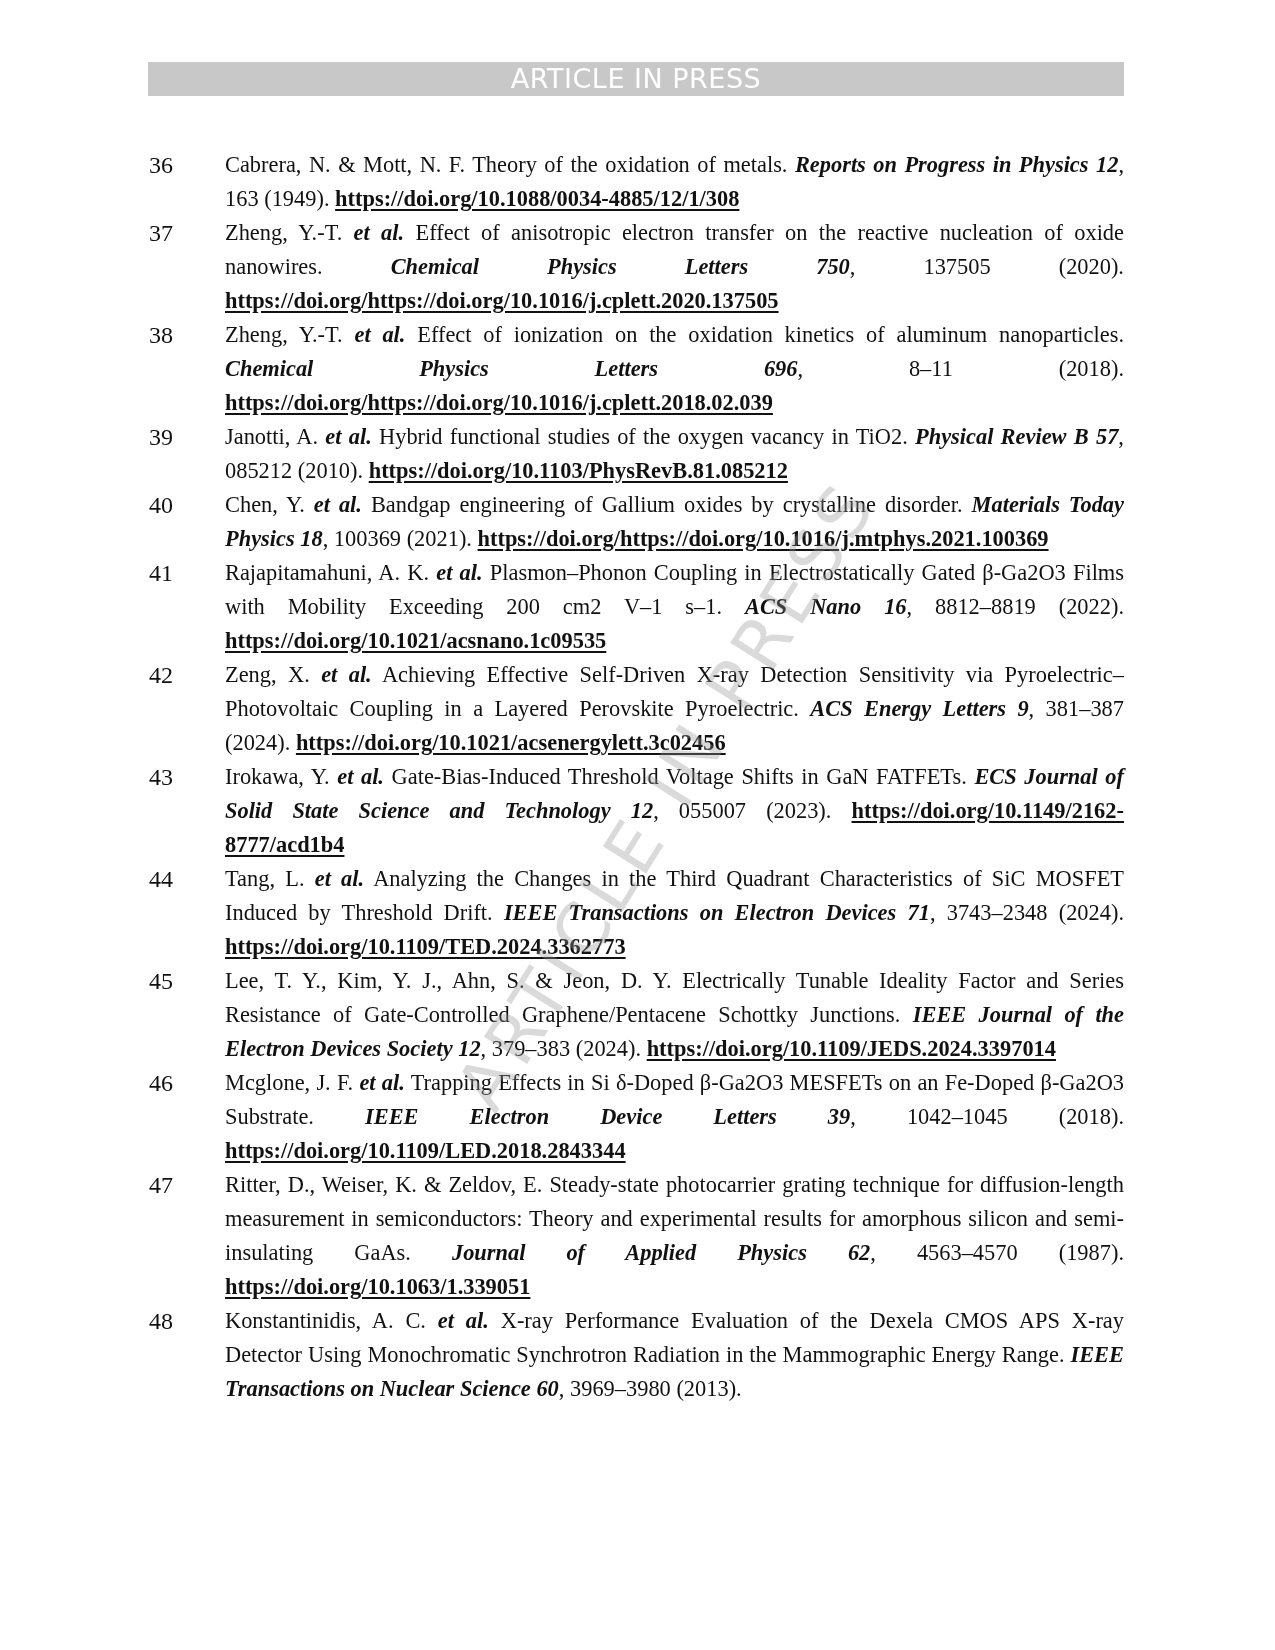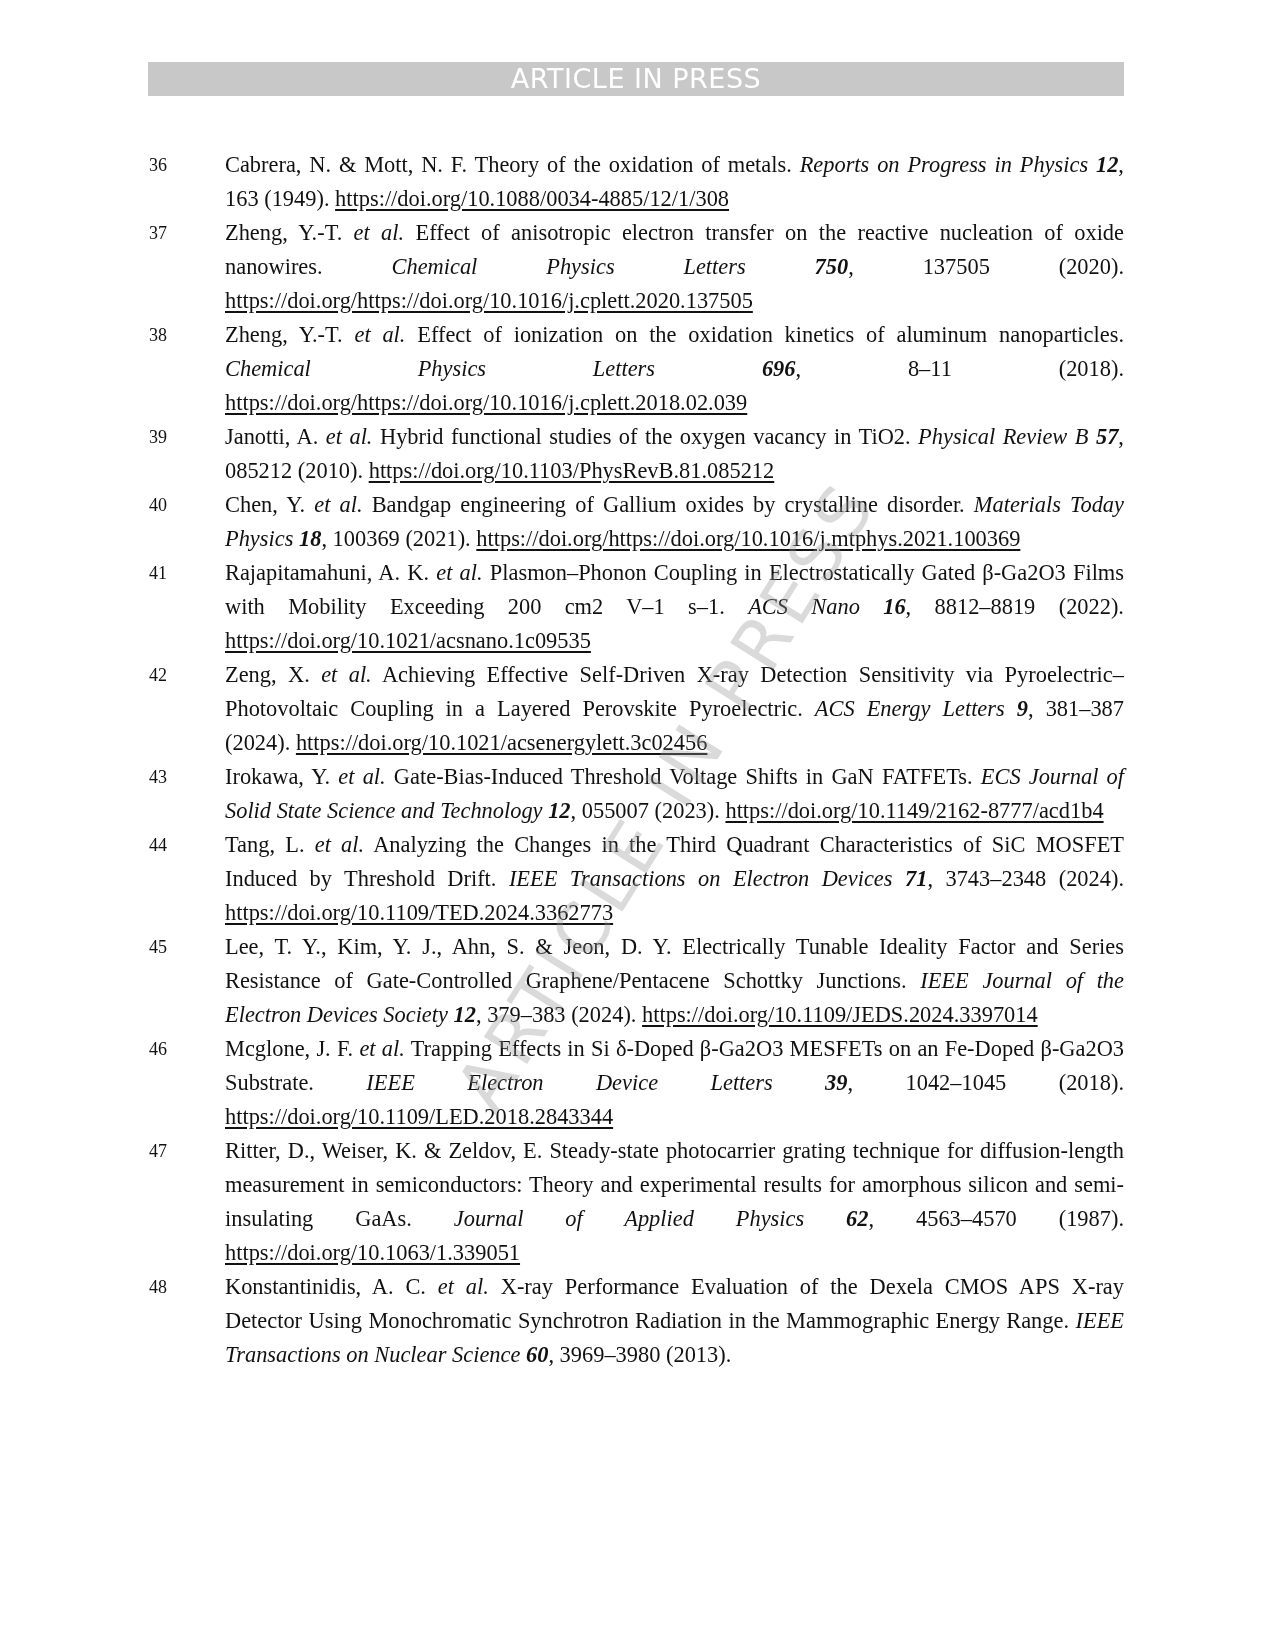--- a/index.html
+++ b/index.html
@@ -4,26 +4,26 @@
 <style>
   html, body { margin: 0; padding: 0; background: #ffffff; }
   body { width: 1275px; height: 1650px; position: relative; overflow: hidden;
          font-family: "Liberation Serif", "DejaVu Serif", serif; color: #111; }
   .banner { position: absolute; left: 148px; top: 62px; width: 976px; height: 34px;
             background: #c8c8c8; color: #ffffff; text-align: center;
             font-family: "DejaVu Sans", "Liberation Sans", sans-serif;
             font-size: 27px; line-height: 34px; letter-spacing: 0.5px; }
   .refs { position: absolute; left: 148px; top: 148px; width: 976px; }
   .ref { display: flex; align-items: flex-start; }
-  .ref-num { width: 76px; flex: 0 0 76px; font-size: 18px; line-height: 34px; padding-left: 1px; }
+  .ref-num { width: 76px; flex: 0 0 76px; font-size: 24px; line-height: 34px; padding-left: 1px; }
   .ref-body { flex: 1 1 auto; font-size: 22.4px; line-height: 34px; text-align: justify;
               text-align-last: left; word-spacing: 0; }
-  .ref-body i { font-style: italic; }
+  .ref-body i { font-style: italic; font-weight: bold; }
   .ref-body b { font-weight: bold; font-style: italic; }
-  .ref-body a { color: #111; text-decoration: underline; text-underline-offset: 3px; }
+  .ref-body a { color: #111; text-decoration: underline; text-underline-offset: 3px; font-weight: bold; }
   .watermark { position: absolute; left: 310px; top: 765px; width: 700px; text-align: center;
                transform: rotate(-58deg); transform-origin: center center;
                font-family: "DejaVu Sans", "Liberation Sans", sans-serif; font-size: 70px;
                color: rgba(150,150,150,0.35); letter-spacing: 6px; pointer-events: none;
                white-space: nowrap; }
 </style>
 </head>
 <body>
 
 <div class="banner">ARTICLE IN PRESS</div>

